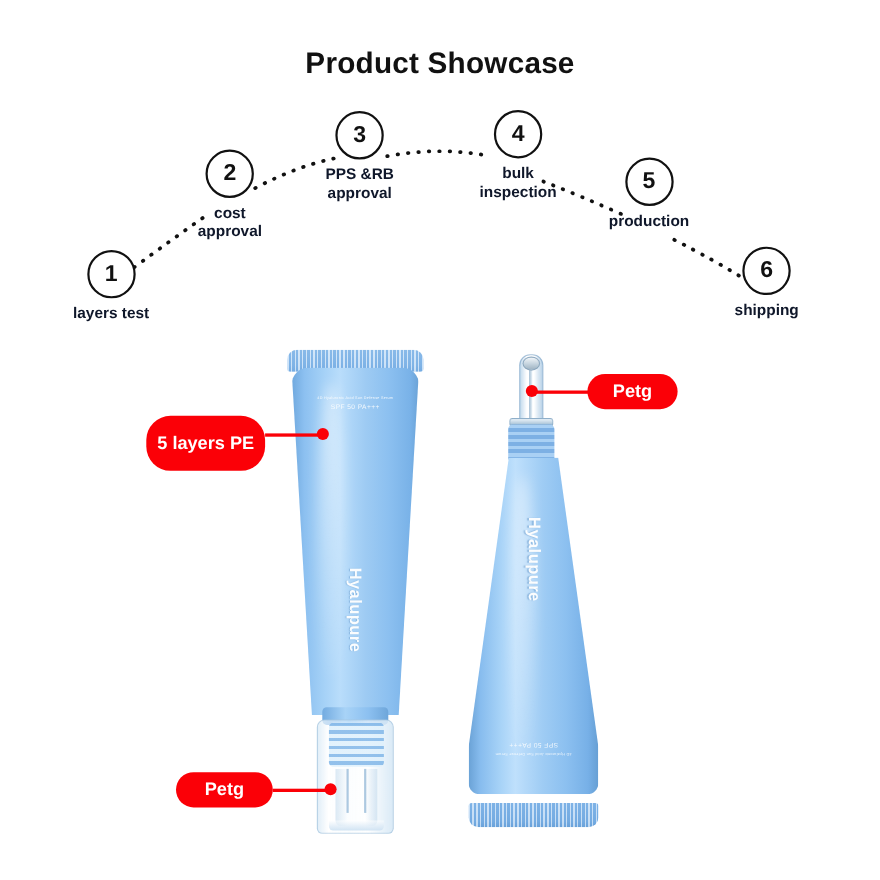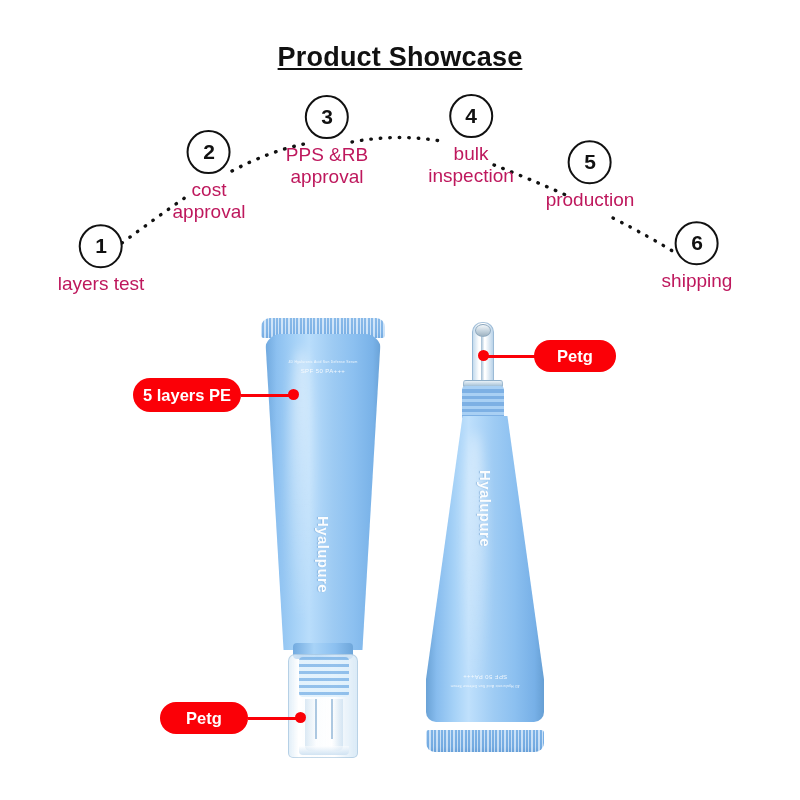--- a/index.html
+++ b/index.html
@@ -19,21 +19,20 @@
   #page-title {
     position: absolute;
     left: 0;
     top: 42px;
     width: 800px;
     text-align: center;
     font-size: 27px;
     font-weight: bold;
     color: #111111;
     letter-spacing: 0.2px;
-    text-decoration: underline;
   }
 
   
   #process-flow {
     position: absolute;
     left: 0;
     top: 95px;
     width: 800px;
     height: 230px;
   }
@@ -59,25 +58,25 @@
     display: flex;
     align-items: center;
     justify-content: center;
     font-size: 21px;
     font-weight: bold;
     color: #111111;
     box-sizing: border-box;
   }
   .step-label {
     margin-top: 5px;
-    font-size: 19px;
-    color: #be185d;
+    font-size: 14px;
+    color: #0f172a;
     line-height: 1.18;
     white-space: pre-line;
-    font-weight: normal;
+    font-weight: bold;
   }
 
   
   #product-stage {
     position: absolute;
     left: 0;
     top: 300px;
     width: 800px;
     height: 470px;
   }
@@ -359,21 +358,21 @@
     background: #fb0007;
   }
   .callout .dot {
     position: absolute;
     width: 11px;
     height: 11px;
     border-radius: 50%;
     background: #fb0007;
   }
 
-  #callout-5layers .pill { left: 0; top: 0; width: 108px; height: 34px; font-size: 16.5px; }
+  #callout-5layers .pill { left: 0; top: 0; width: 108px; height: 50px; font-size: 16.5px; }
   #callout-5layers .leader { left: 108px; top: 15.5px; width: 52px; }
   #callout-5layers .dot { left: 155px; top: 11px; }
 
   #callout-petg-bottom .pill { left: 0; top: 0; width: 88px; height: 32px; font-size: 16.5px; }
   #callout-petg-bottom .leader { left: 88px; top: 14.5px; width: 52px; }
   #callout-petg-bottom .dot { left: 135px; top: 10px; }
 
   #callout-petg-top .dot { left: 0; top: 10px; }
   #callout-petg-top .leader { left: 8px; top: 14.5px; width: 50px; }
   #callout-petg-top .pill { left: 56px; top: 0; width: 82px; height: 32px; font-size: 16.5px; }

